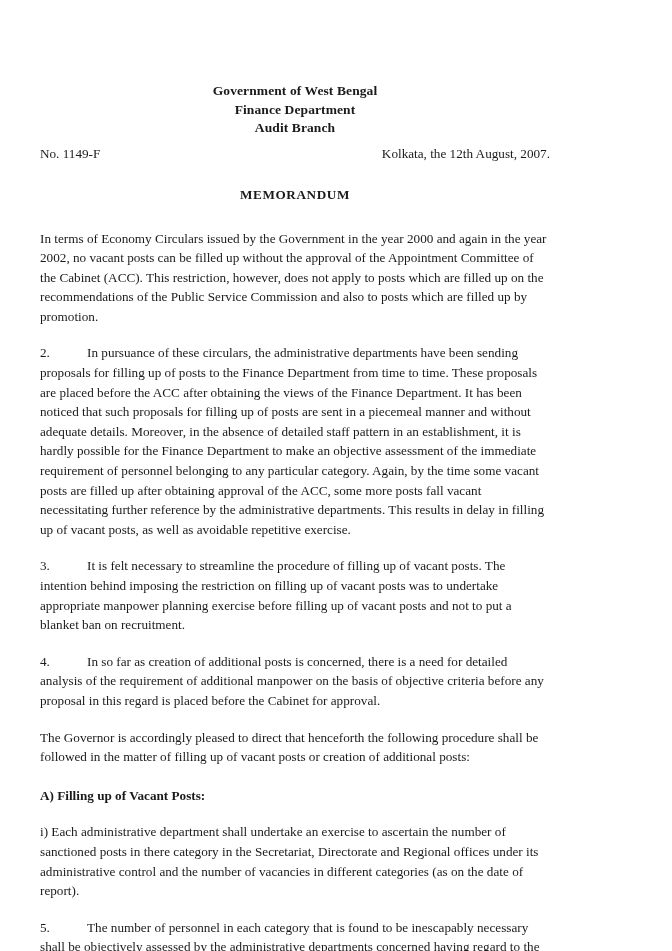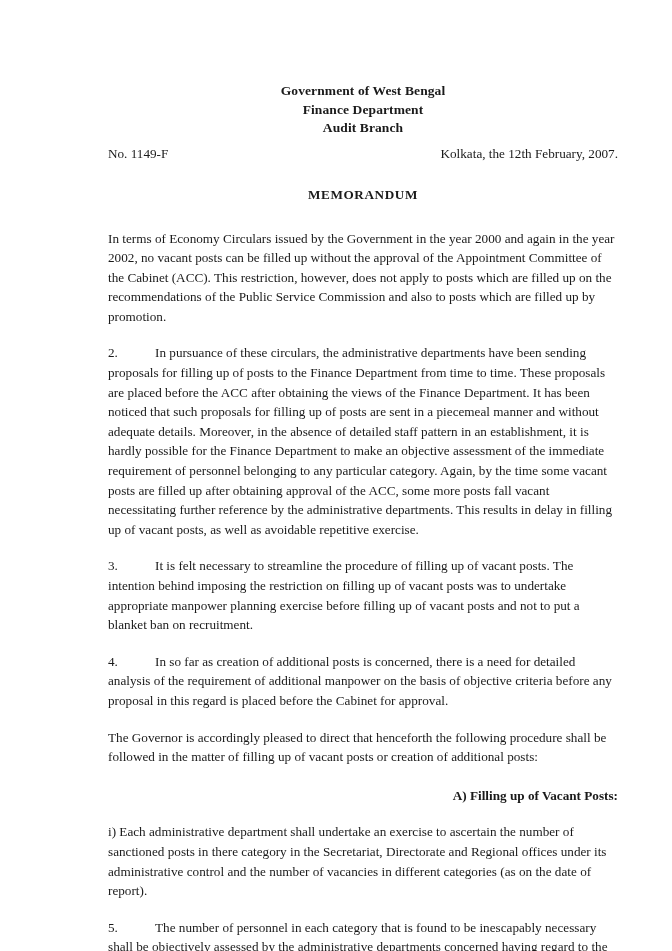--- a/index.html
+++ b/index.html
@@ -13,21 +13,21 @@
     font-family: "Liberation Serif", "DejaVu Serif", serif;
     color: #1a1a1a;
     -webkit-font-smoothing: antialiased;
   }
   .page {
     position: relative;
     width: 672px;
     height: 675px;
     background: #ffffff;
     box-sizing: border-box;
-    padding: 82px 82px 0 108px;
+    padding: 82px 82px 0 40px;
   }
   .doc-body {
     width: 510px;
   }
   .title-block {
     text-align: center;
     margin: 0;
   }
   .title-line {
     font-weight: bold;
@@ -63,37 +63,37 @@
   .num {
     display: inline-block;
     width: 47px;
   }
   .sec-heading {
     font-weight: bold;
     font-size: 13.2px;
     line-height: 19.6px;
     margin: 0 0 17px 0;
   }
-  .gap-top { margin-top: 19px; text-align: right; }
+  .gap-top { margin-top: 19px; }
 </style>
 </head>
 <body>
 
 <div class="page">
   <div class="doc-body">
 
     <div class="title-block">
       <div class="title-line">Government of West Bengal</div>
       <div class="title-line">Finance Department</div>
       <div class="title-line">Audit Branch</div>
     </div>
 
     <div class="ref-row">
       <div class="ref-no">No. 1149-F</div>
-      <div class="ref-place">Kolkata, the 12th February, 2007.</div>
+      <div class="ref-place">Kolkata, the 12th August, 2007.</div>
     </div>
 
     <div class="memo-heading">MEMORANDUM</div>
 
     <p class="para first"><span>In terms of Economy Circulars issued by the Government in the year 2000 and again in the year 2002, no vacant posts can be filled up without the approval of the Appointment Committee of the Cabinet (ACC). This restriction, however, does not apply to posts which are filled up on the recommendations of the Public Service Commission and also to posts which are filled up by promotion.</span></p>
 
     <p class="para"><span class="num">2.</span><span>In pursuance of these circulars, the administrative departments have been sending proposals for filling up of posts to the Finance Department from time to time. These proposals are placed before the ACC after obtaining the views of the Finance Department. It has been noticed that such proposals for filling up of posts are sent in a piecemeal manner and without adequate details. Moreover, in the absence of detailed staff pattern in an establishment, it is hardly possible for the Finance Department to make an objective assessment of the immediate requirement of personnel belonging to any particular category. Again, by the time some vacant posts are filled up after obtaining approval of the ACC, some more posts fall vacant necessitating further reference by the administrative departments. This results in delay in filling up of vacant posts, as well as avoidable repetitive exercise.</span></p>
 
     <p class="para"><span class="num">3.</span><span>It is felt necessary to streamline the procedure of filling up of vacant posts. The intention behind imposing the restriction on filling up of vacant posts was to undertake appropriate manpower planning exercise before filling up of vacant posts and not to put a blanket ban on recruitment.</span></p>
 

